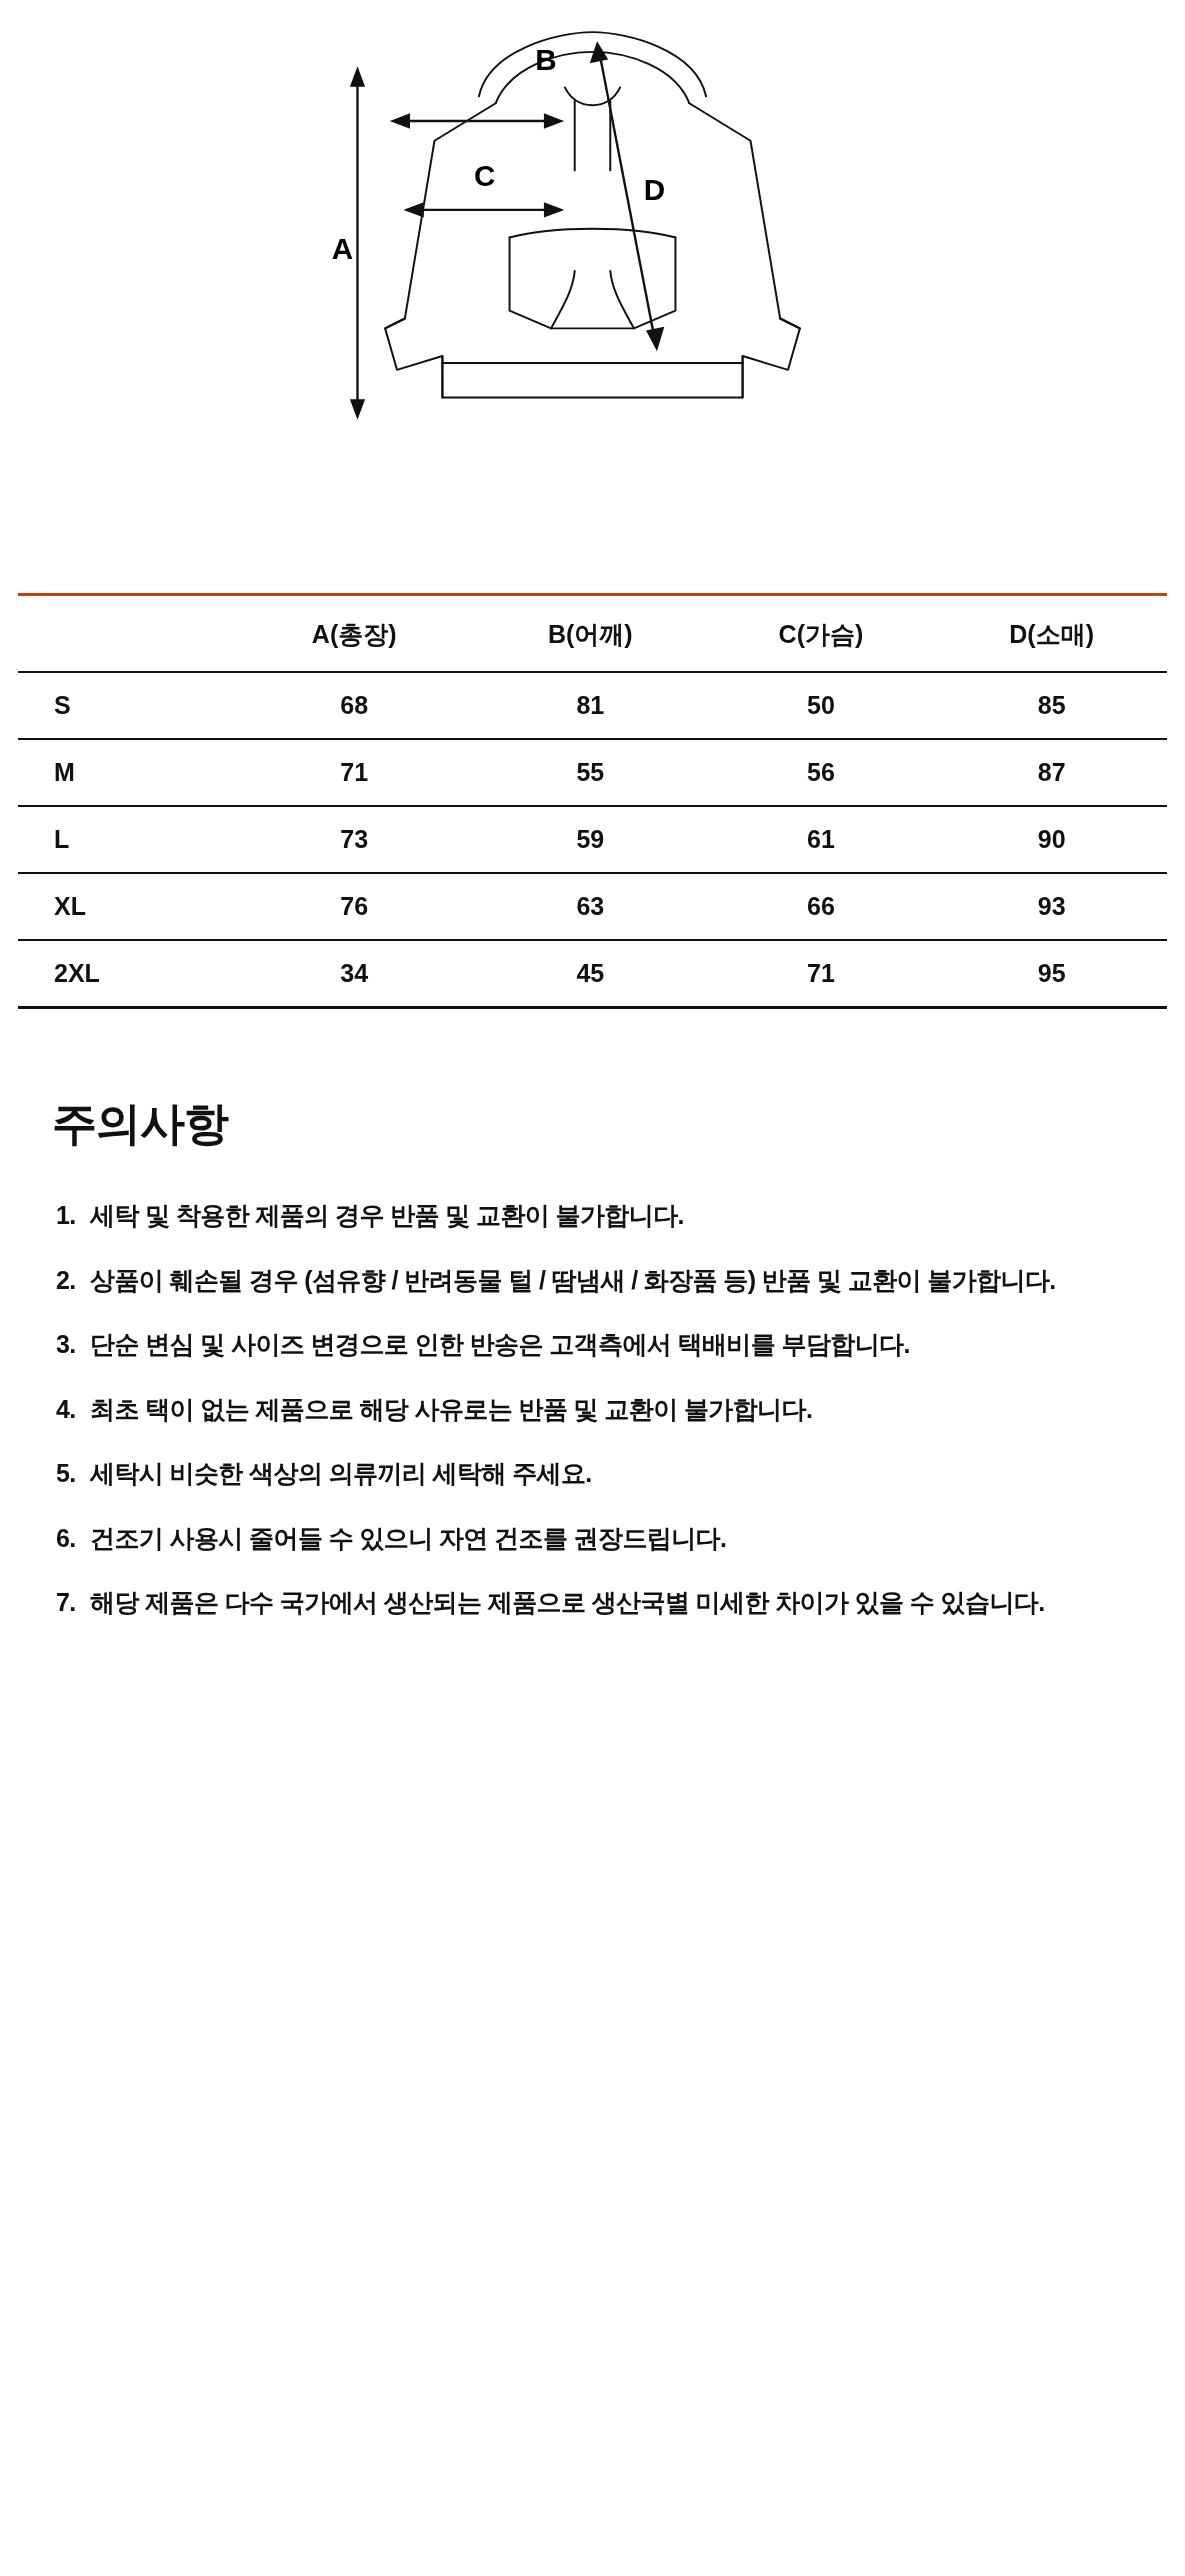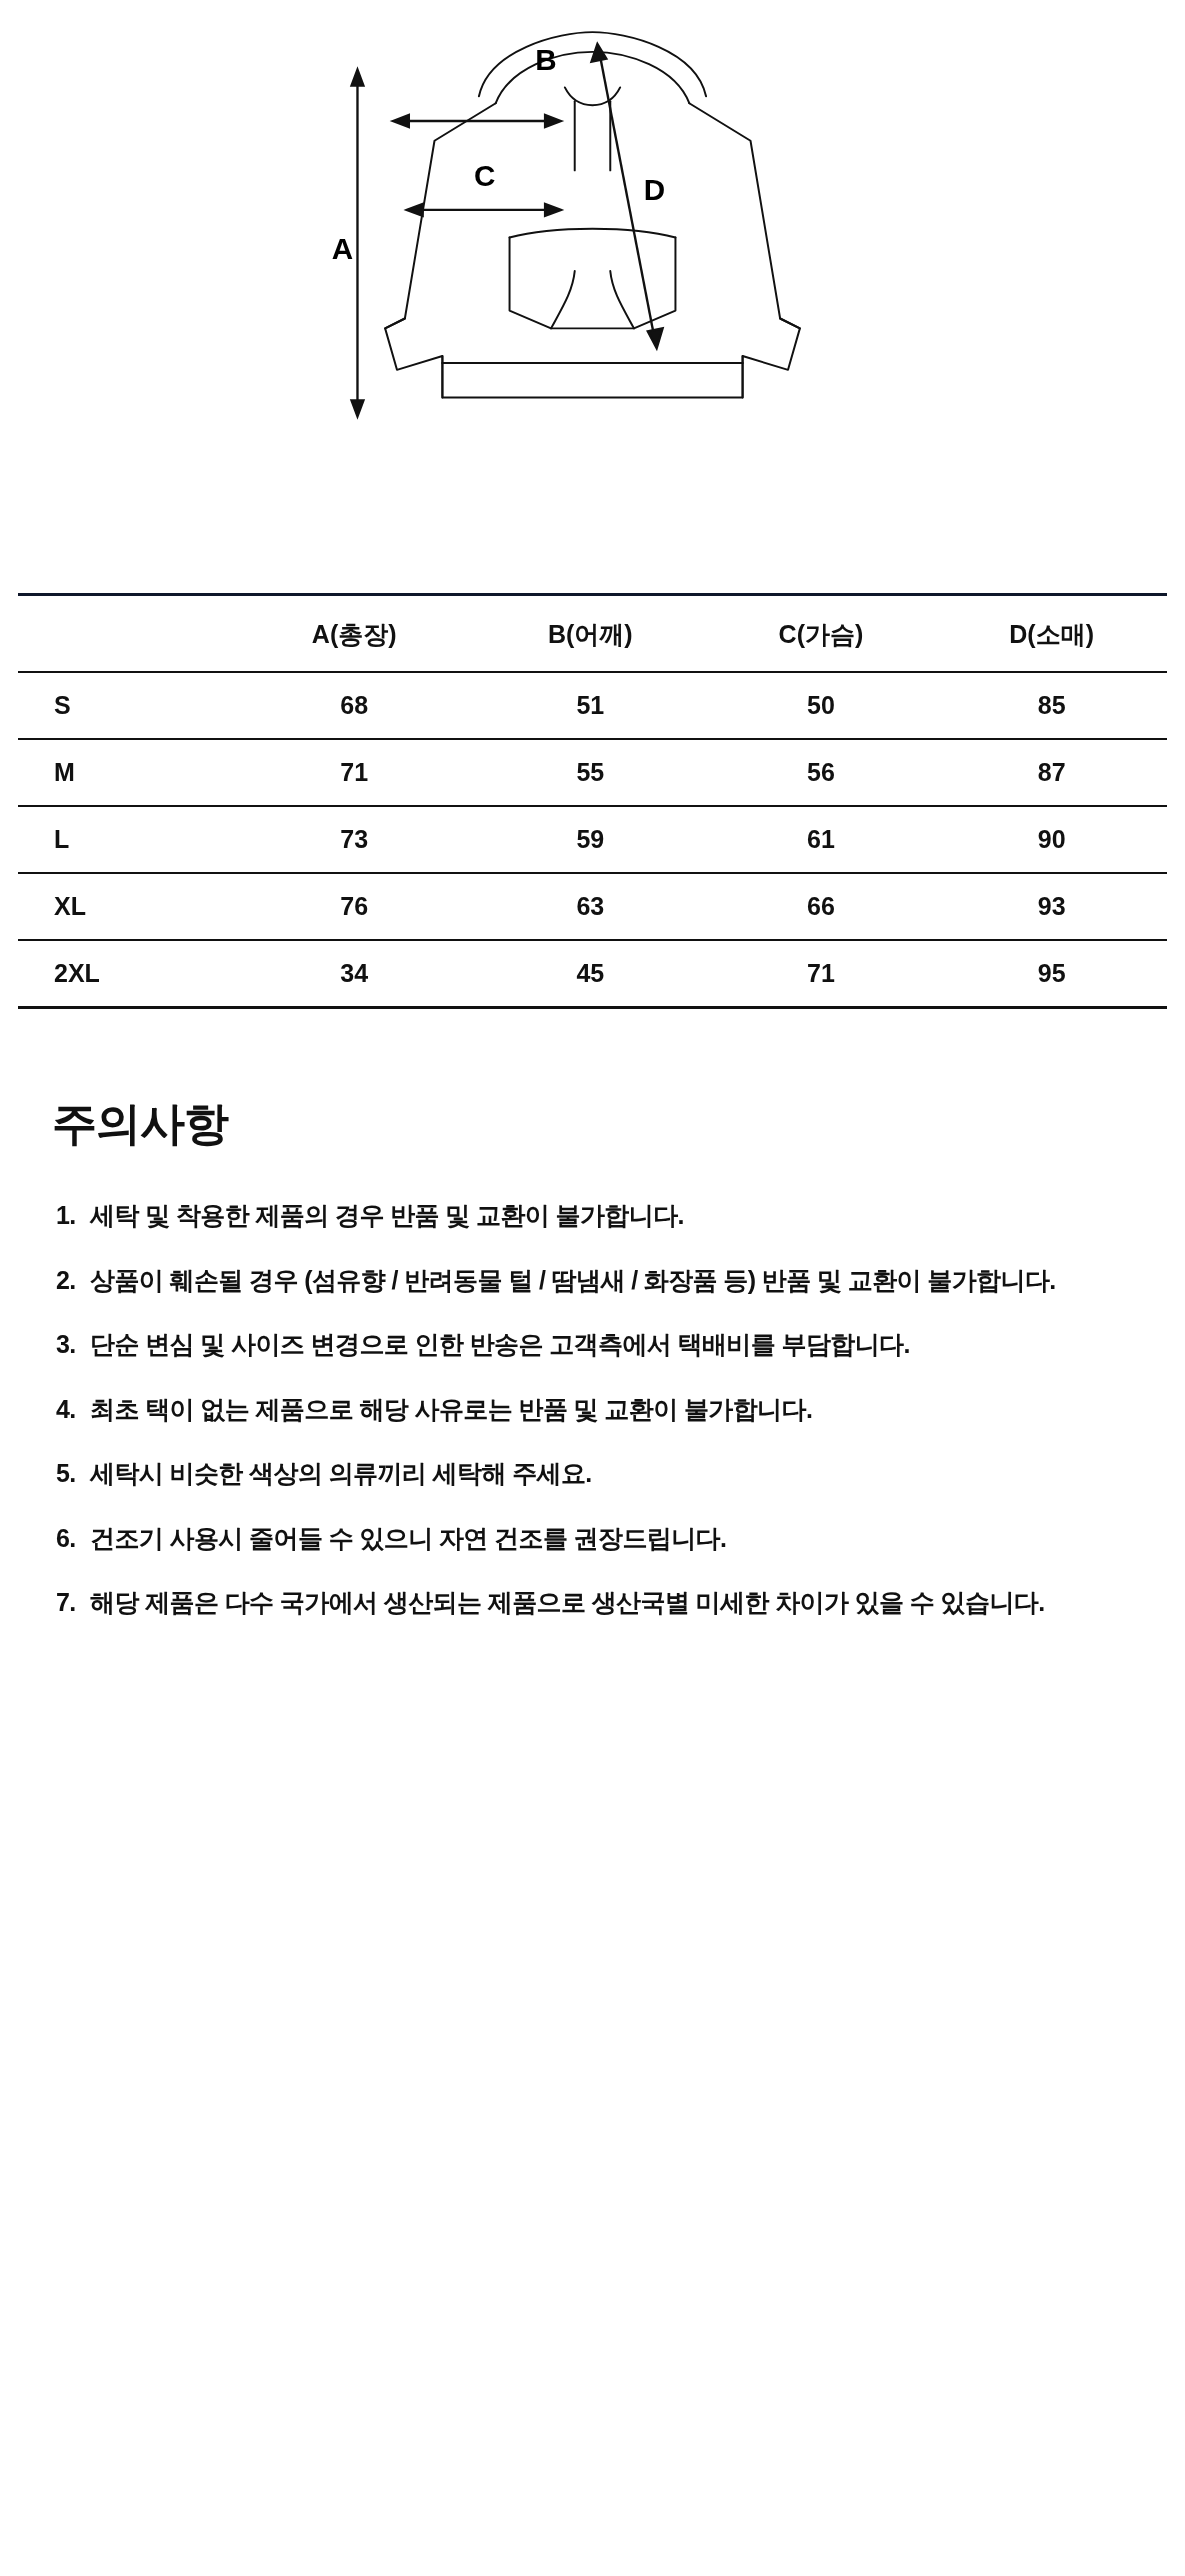--- a/index.html
+++ b/index.html
@@ -34,21 +34,21 @@
     width: 100%;
     height: 553px;
     position: relative;
     margin-top: 22px;
   }
   .diagram-wrap svg { display: block; margin: 0 auto; }
 
   
   .table-block {
     margin: 18px 10px 0 10px;
-    border-top: 3px solid #0f172a;
+    border-top: 3px solid #c2410c;
     border-bottom: 3px solid #111;
   }
   table.size-table {
     width: 100%;
     border-collapse: collapse;
     font-size: 25px;
     font-weight: 700;
   }
   table.size-table th,
   table.size-table td {
@@ -185,21 +185,21 @@
           <th>A(총장)</th>
           <th>B(어깨)</th>
           <th>C(가슴)</th>
           <th>D(소매)</th>
         </tr>
       </thead>
       <tbody>
         <tr>
           <td class="size-label">S</td>
           <td>68</td>
-          <td>51</td>
+          <td>81</td>
           <td>50</td>
           <td>85</td>
         </tr>
         <tr>
           <td class="size-label">M</td>
           <td>71</td>
           <td>55</td>
           <td>56</td>
           <td>87</td>
         </tr>

